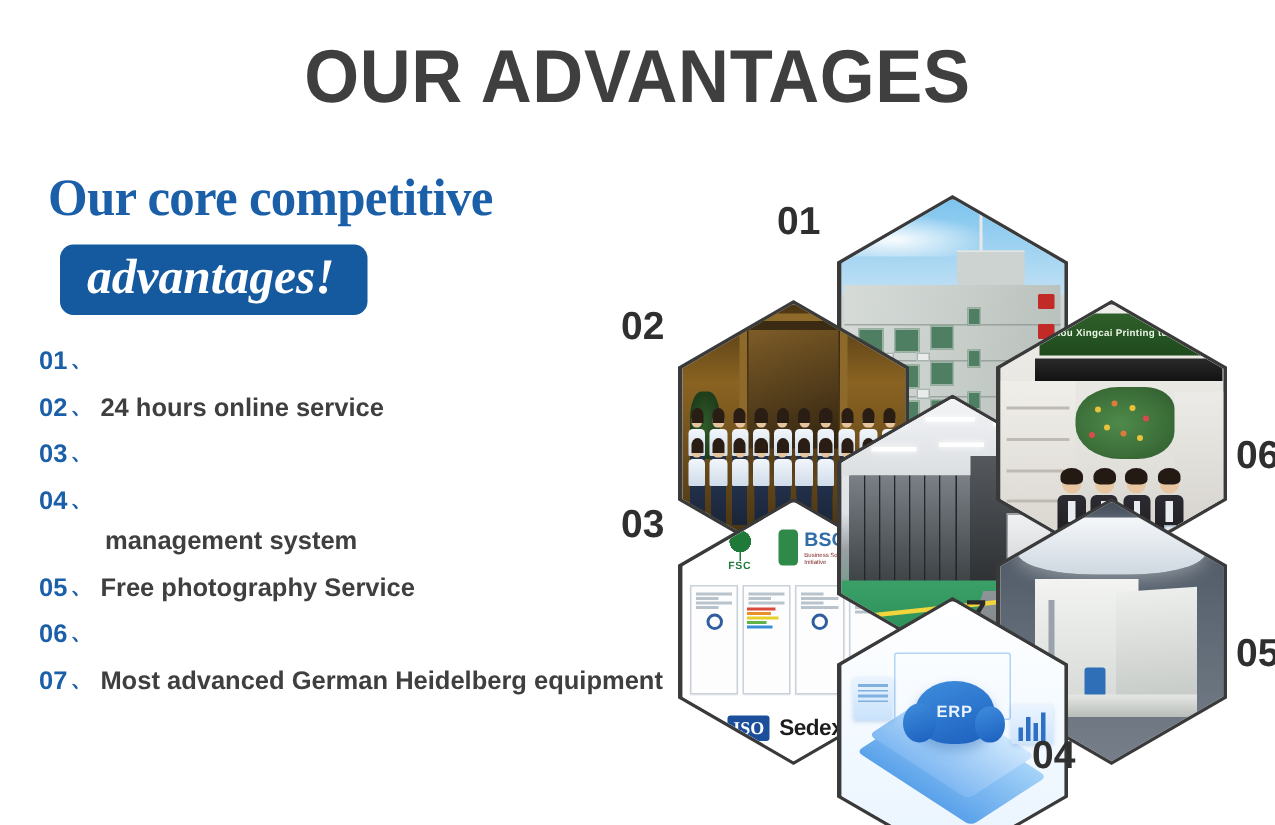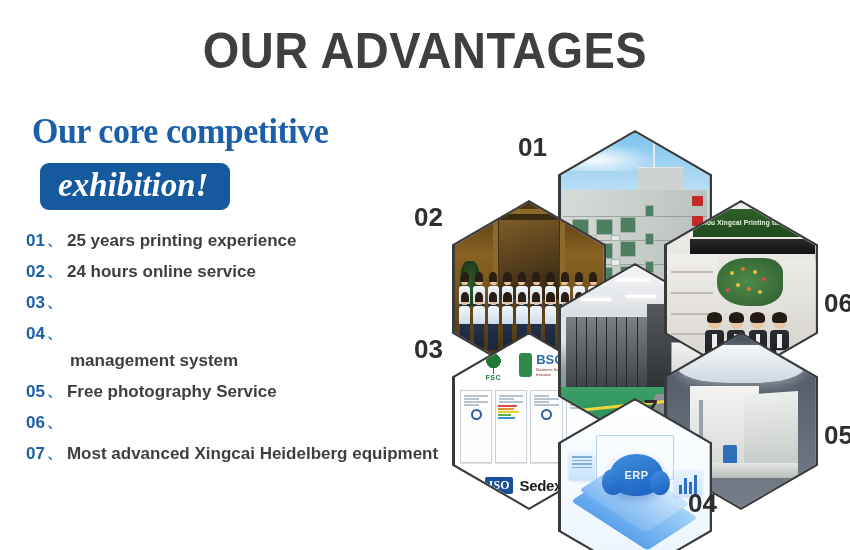--- a/index.html
+++ b/index.html
@@ -458,29 +458,28 @@
 <body>
 
 <div id="page-title">OUR ADVANTAGES</div>
 
 <div id="left-column">
 
   <div id="headline">Our core competitive</div>
 
   <div id="headline-badge-wrap">
     <span id="headline-badge">
-      <span id="headline-badge-text">exhibition!</span>
+      <span id="headline-badge-text">advantages!</span>
     </span>
   </div>
 
   <ul id="advantage-list">
     <li class="advantage-item">
       <span class="advantage-num">01</span>
       <span class="advantage-sep">、</span>
-      <span class="advantage-text">25 years printing experience</span>
     </li>
     <li class="advantage-item">
       <span class="advantage-num">02</span>
       <span class="advantage-sep">、</span>
       <span class="advantage-text">24 hours online service</span>
     </li>
     <li class="advantage-item">
       <span class="advantage-num">03</span>
       <span class="advantage-sep">、</span>
     </li>
@@ -496,21 +495,21 @@
       <span class="advantage-sep">、</span>
       <span class="advantage-text">Free photography Service</span>
     </li>
     <li class="advantage-item">
       <span class="advantage-num">06</span>
       <span class="advantage-sep">、</span>
     </li>
     <li class="advantage-item">
       <span class="advantage-num">07</span>
       <span class="advantage-sep">、</span>
-      <span class="advantage-text">Most advanced Xingcai Heidelberg equipment</span>
+      <span class="advantage-text">Most advanced German Heidelberg equipment</span>
     </li>
   </ul>
 </div>
 
 <div id="honeycomb">
 
   <div class="hex" style="left:128px; top:20px;">
     <div class="hex-inner">
       <div class="hex-photo ph-building">
         <div class="sky-cloud"></div>

